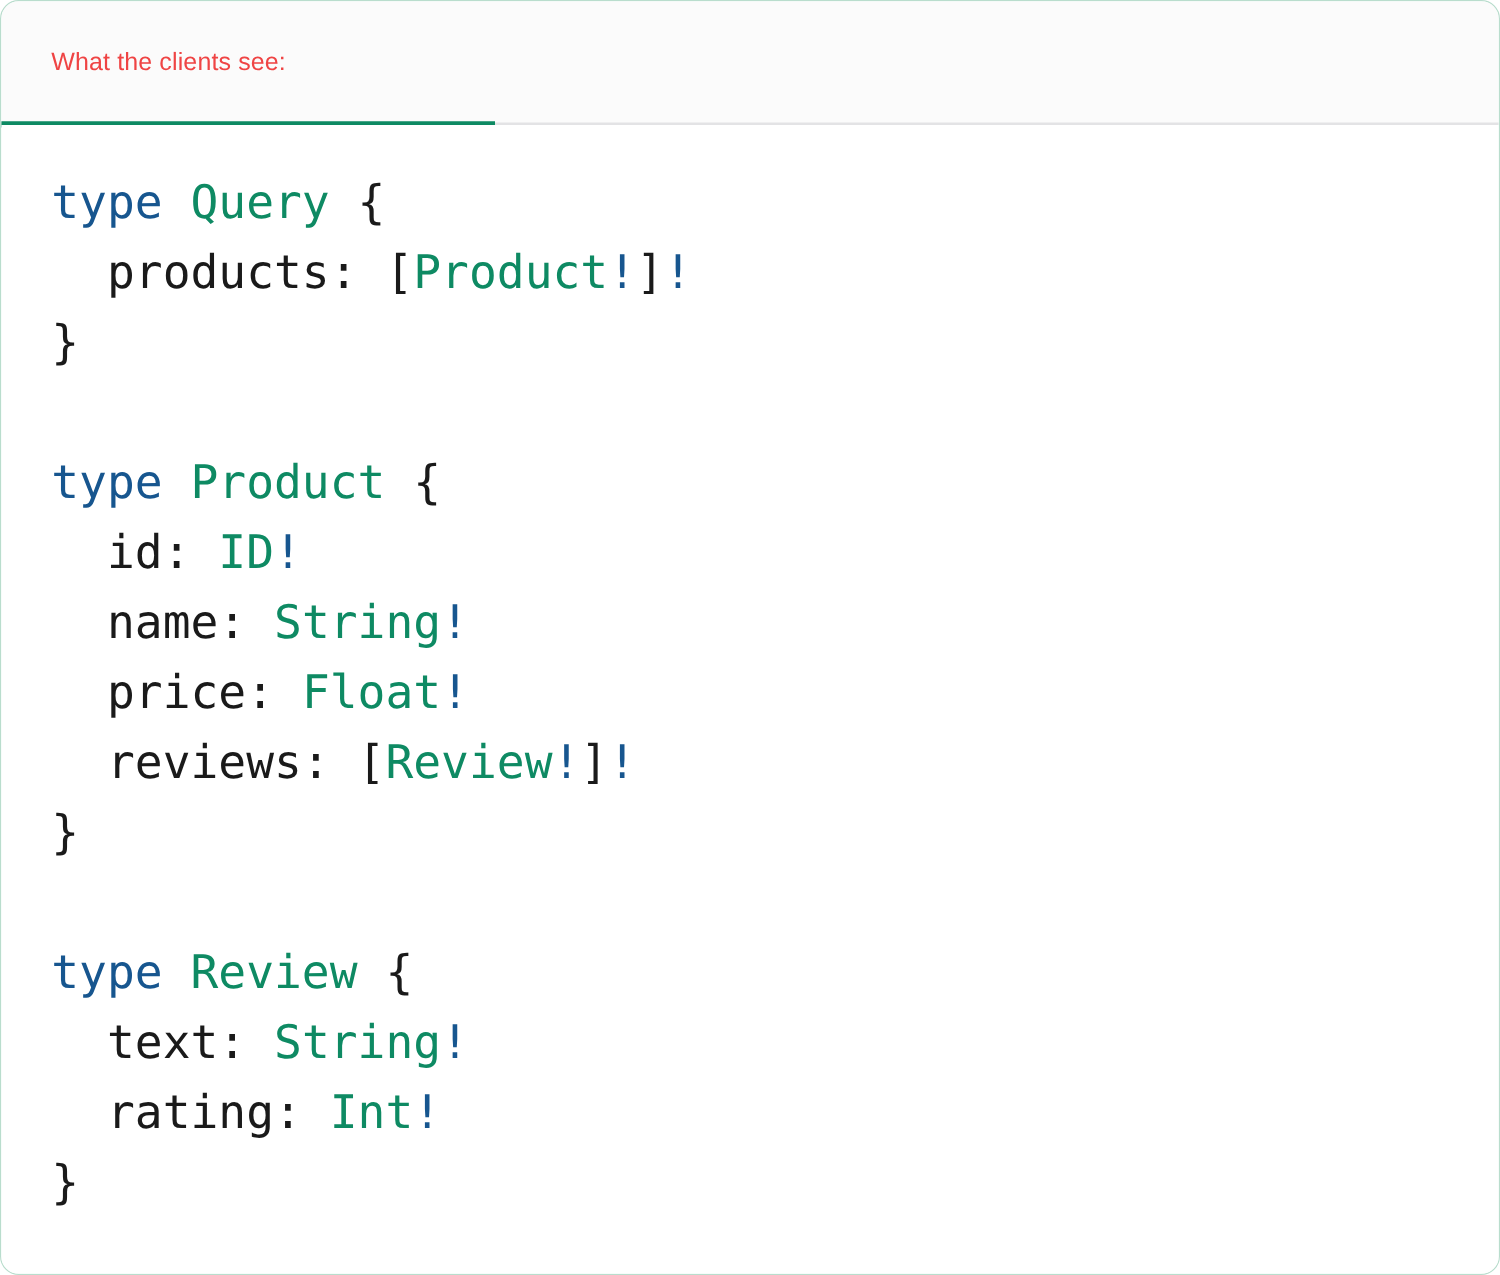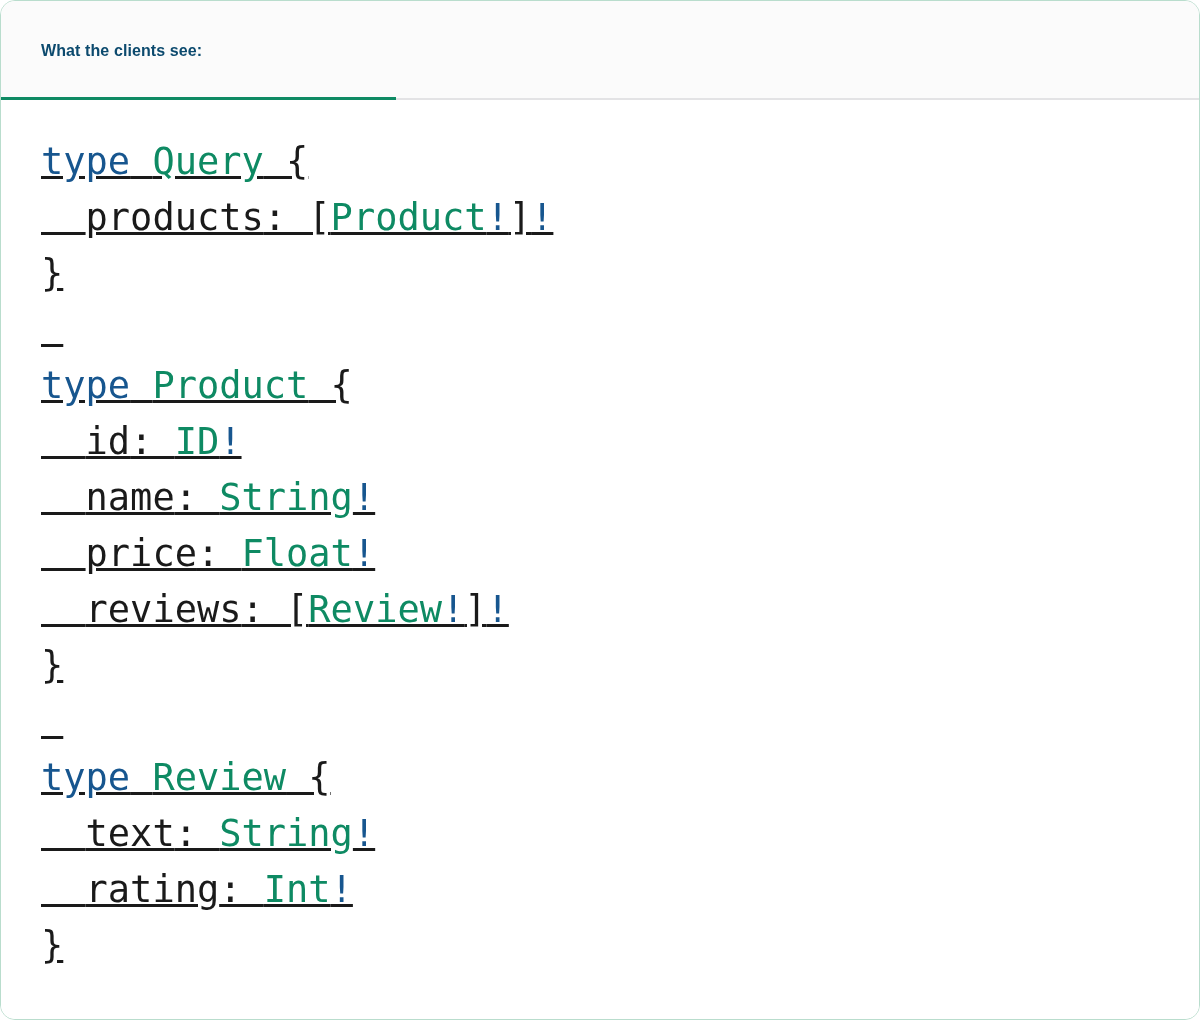--- a/index.html
+++ b/index.html
@@ -46,23 +46,23 @@
     display: flex;
     align-items: center;
     padding-left: 40px;
     background: transparent;
     border: 0;
     outline: 0;
     cursor: pointer;
   }
   .tab-label {
     font-family: "Liberation Sans", sans-serif;
-    font-size: 16px;
-    font-weight: 700;
-    color: #0c4a6e;
+    font-size: 20px;
+    font-weight: 400;
+    color: #ef4444;
     letter-spacing: 0.1px;
     white-space: nowrap;
   }
   .tab-underline {
     position: absolute;
     left: 0;
     bottom: -2px;
     width: 395px;
     height: 5px;
     background: #0e8a63;
@@ -80,21 +80,21 @@
   pre.code {
     margin: 0;
     padding: 0 0 0 40px;
     font-family: "DejaVu Sans Mono", monospace;
     font-size: 37px;
     line-height: 56px;
     color: #1a1a1a;
     white-space: pre;
     tab-size: 2;
   }
-  .ln { display: block; height: 56px; text-decoration: underline; }
+  .ln { display: block; height: 56px; }
   .ln.blank { height: 56px; }
 
   .tok-kw   { color: #17568f; }
   .tok-type { color: #0e8a63; }
   .tok-pun  { color: #1a1a1a; }
   .tok-field{ color: #1a1a1a; text-align: center; }
   .tok-bang { color: #17568f; }
 </style>
 </head>
 <body>

